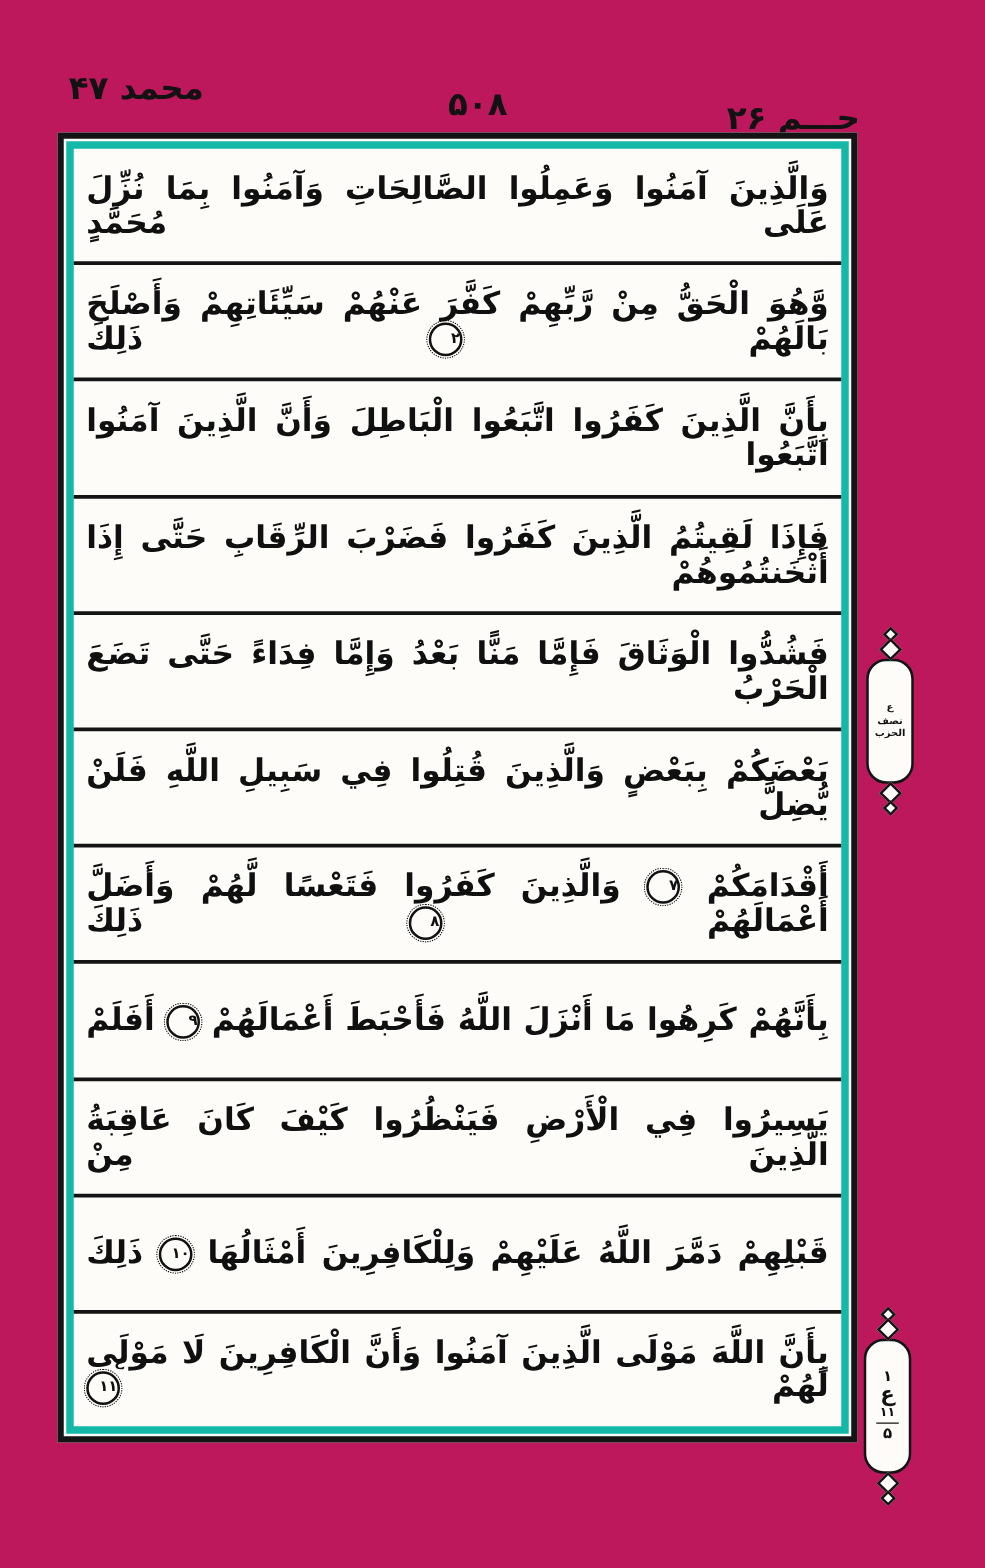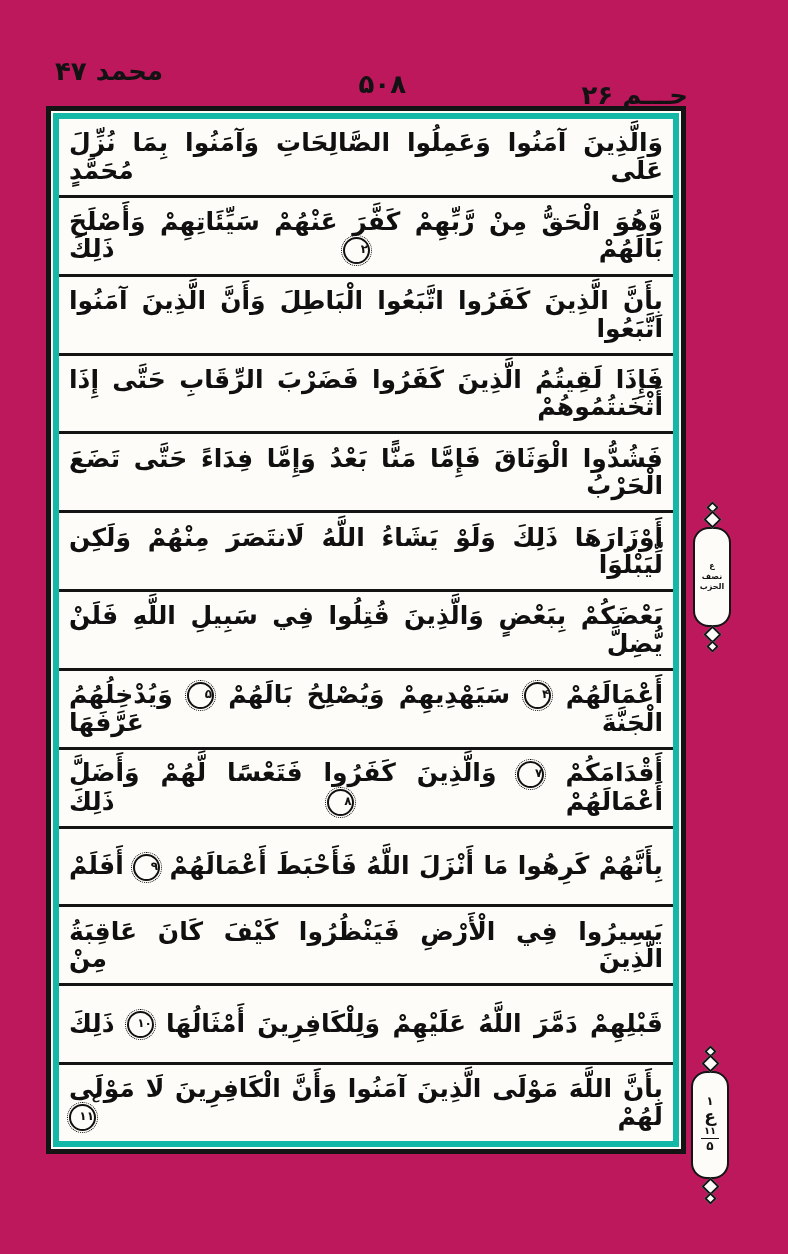--- a/index.html
+++ b/index.html
@@ -92,27 +92,21 @@
         <div class="row">
           <div class="txt" dir="rtl"><span>بِأَنَّ الَّذِينَ كَفَرُوا اتَّبَعُوا الْبَاطِلَ وَأَنَّ الَّذِينَ آمَنُوا اتَّبَعُوا</span> </div>
         </div>
         <div class="row">
           <div class="txt" dir="rtl"><span>فَإِذَا لَقِيتُمُ الَّذِينَ كَفَرُوا فَضَرْبَ الرِّقَابِ حَتَّى إِذَا أَثْخَنتُمُوهُمْ</span> </div>
         </div>
         <div class="row">
           <div class="txt" dir="rtl"><span>فَشُدُّوا الْوَثَاقَ فَإِمَّا مَنًّا بَعْدُ وَإِمَّا فِدَاءً حَتَّى تَضَعَ الْحَرْبُ</span> </div>
         </div>
         <div class="row">
-          <div class="txt" dir="rtl"><span>أَوْزَارَهَا ذَلِكَ وَلَوْ يَشَاءُ اللَّهُ لَانتَصَرَ مِنْهُمْ وَلَكِن لِّيَبْلُوَا</span> </div>
-        </div>
-        <div class="row">
           <div class="txt" dir="rtl"><span>بَعْضَكُمْ بِبَعْضٍ وَالَّذِينَ قُتِلُوا فِي سَبِيلِ اللَّهِ فَلَنْ يُّضِلَّ</span> </div>
-        </div>
-        <div class="row">
-          <div class="txt" dir="rtl"><span>أَعْمَالَهُمْ</span> <span class="ayah-marker">۴</span> <span>سَيَهْدِيهِمْ وَيُصْلِحُ بَالَهُمْ</span> <span class="ayah-marker">۵</span> <span>وَيُدْخِلُهُمُ الْجَنَّةَ عَرَّفَهَا</span> </div>
         </div>
         <div class="row">
           <div class="txt" dir="rtl"><span>أَقْدَامَكُمْ</span> <span class="ayah-marker">۷</span> <span>وَالَّذِينَ كَفَرُوا فَتَعْسًا لَّهُمْ وَأَضَلَّ أَعْمَالَهُمْ</span> <span class="ayah-marker">۸</span> <span>ذَلِكَ</span> </div>
         </div>
         <div class="row">
           <div class="txt" dir="rtl"><span>بِأَنَّهُمْ كَرِهُوا مَا أَنْزَلَ اللَّهُ فَأَحْبَطَ أَعْمَالَهُمْ</span> <span class="ayah-marker">۹</span> <span>أَفَلَمْ</span> </div>
         </div>
         <div class="row">
           <div class="txt" dir="rtl"><span>يَسِيرُوا فِي الْأَرْضِ فَيَنْظُرُوا كَيْفَ كَانَ عَاقِبَةُ الَّذِينَ مِنْ</span> </div>
         </div>

